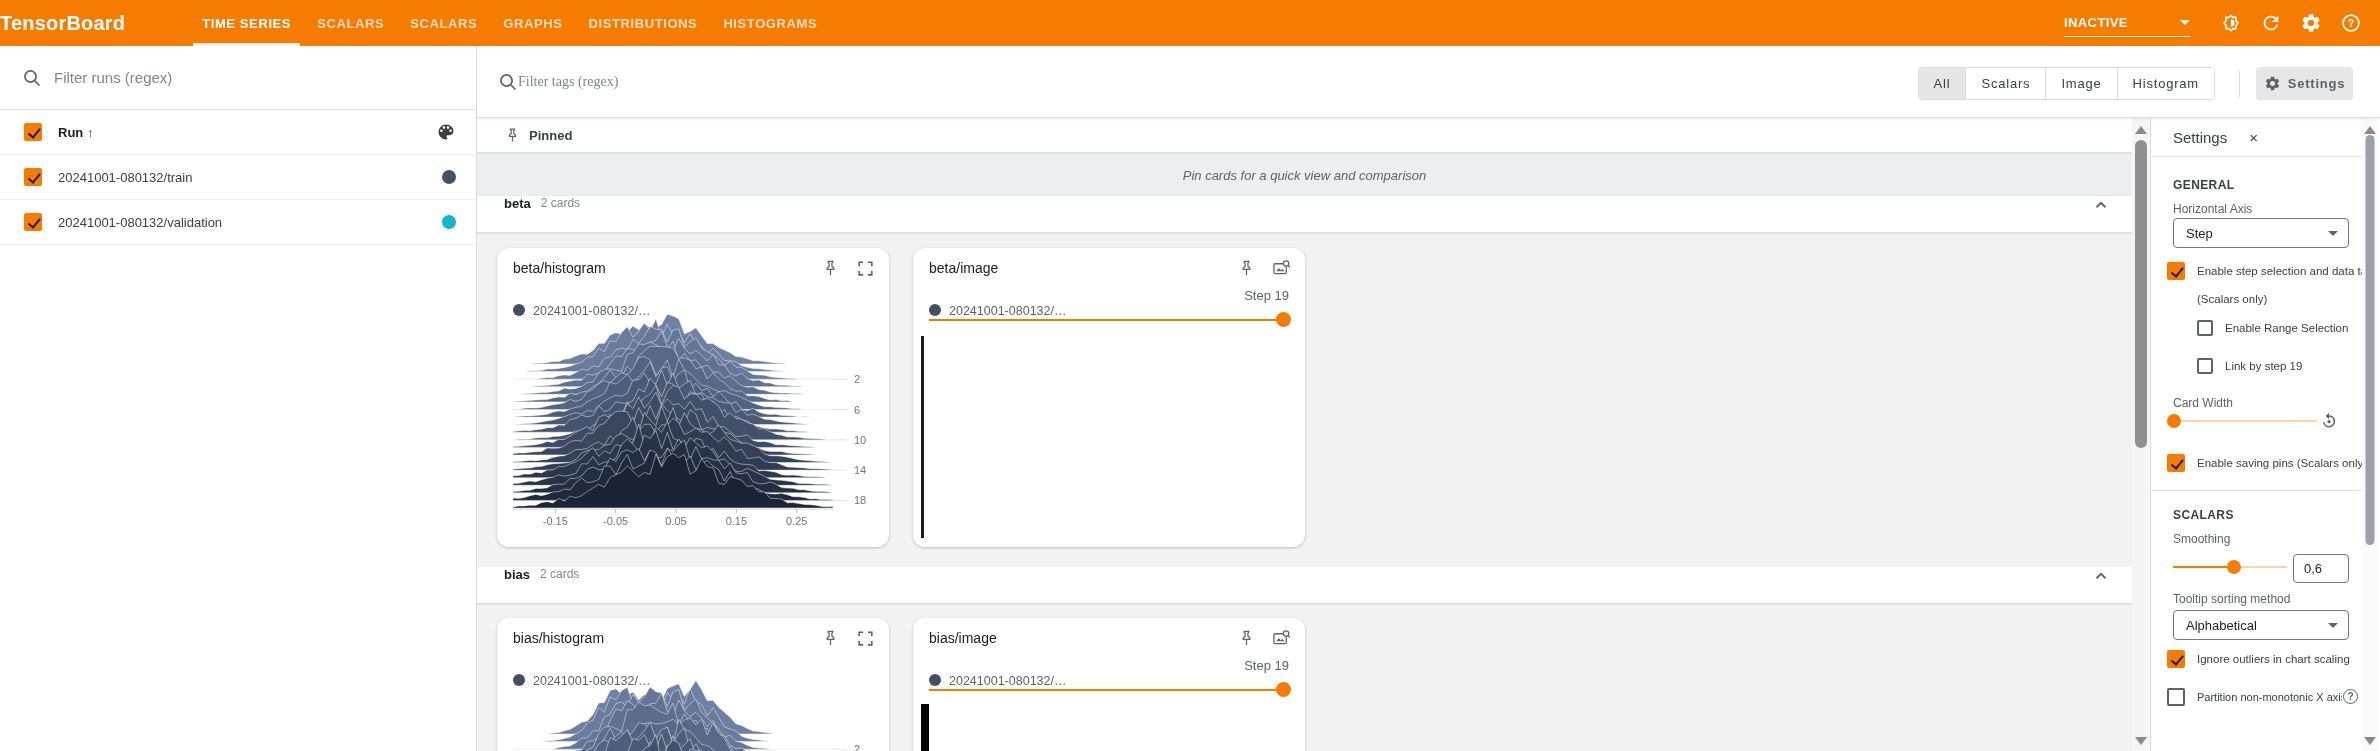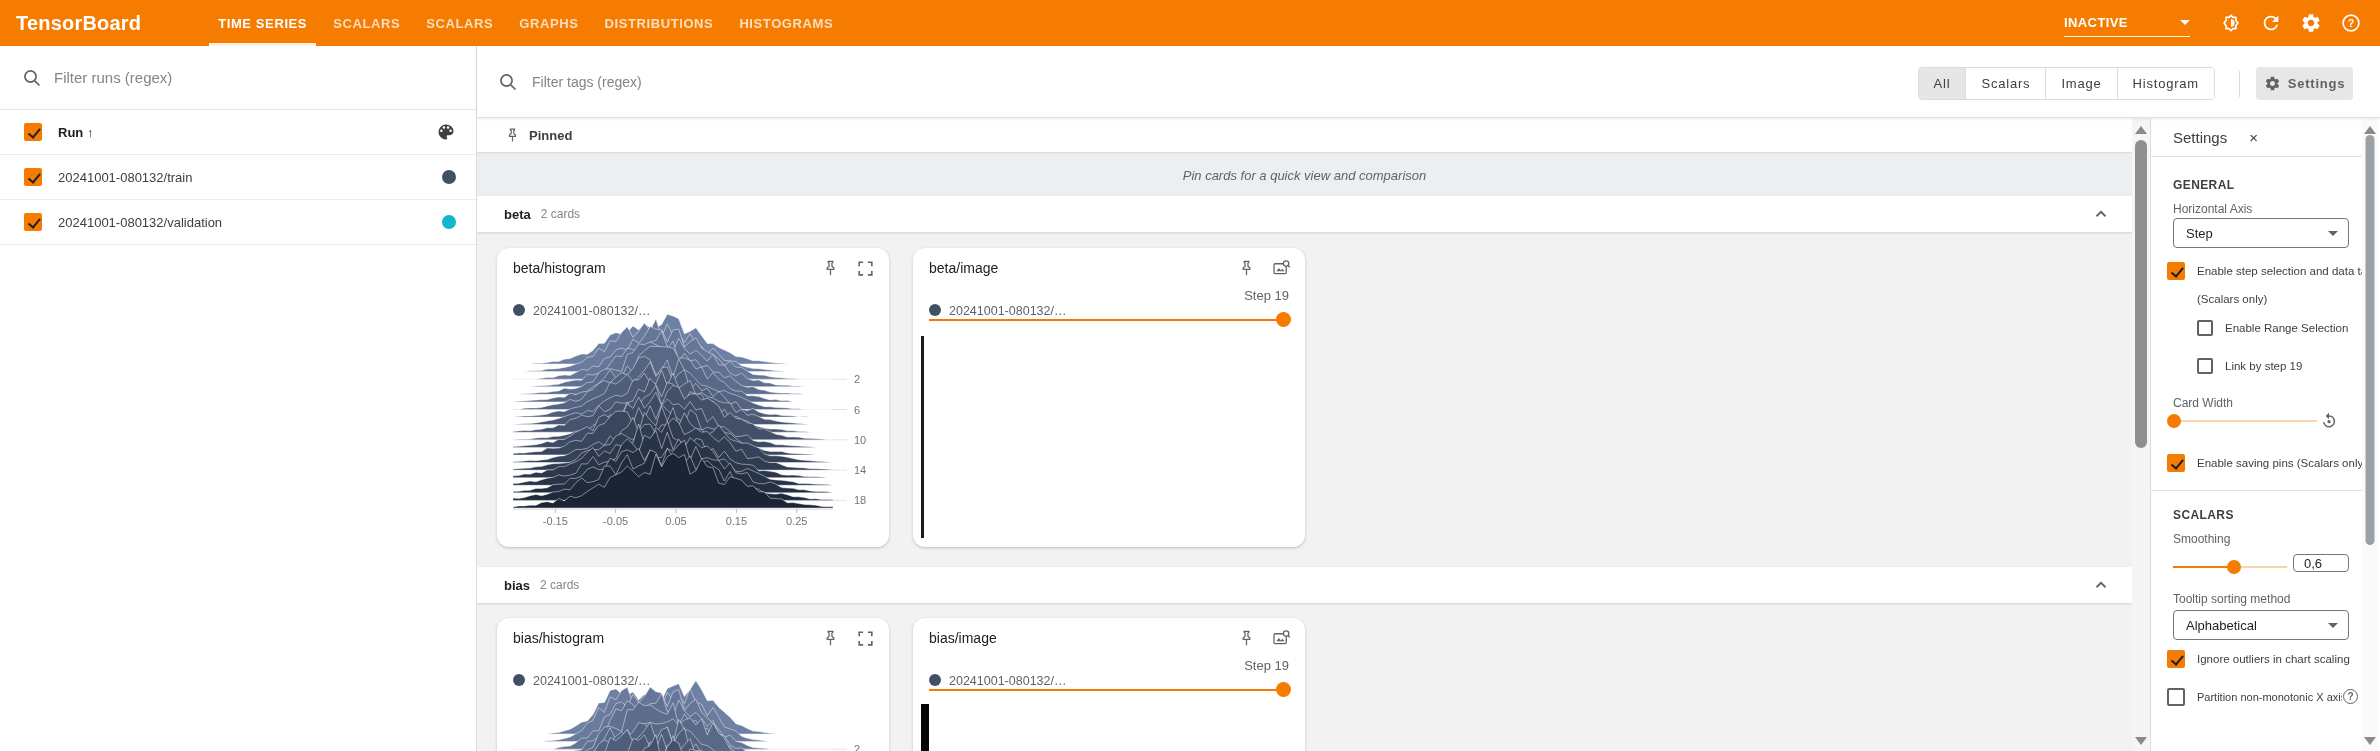--- a/index.html
+++ b/index.html
@@ -1,21 +1,21 @@
 <!DOCTYPE html>
 <html><head>
 <meta charset="utf-8">
 <style>
   * { margin:0; padding:0; box-sizing:border-box; }
   body { font-family:"Liberation Sans",sans-serif; background:#fff; }
   .app { position:relative; width:2380px; height:751px; overflow:hidden; background:#fff; }
 
   
   .hdr { position:absolute; left:0; top:0; width:2380px; height:46px; background:#f57c00; display:flex; align-items:center; z-index:30; }
-  .logo { color:#fff; font-size:20px; font-weight:bold; margin-left:16px; letter-spacing:.2px; }
+  .logo { color:#fff; font-size:20px; font-weight:bold; letter-spacing:.2px; }
   .tabs { display:flex; height:46px; margin-left:64px; }
   .tab { color:rgba(255,255,255,.75); font-size:13px; font-weight:bold; letter-spacing:.6px; padding:0 13px; display:flex; align-items:center; position:relative; cursor:pointer; }
   .tab.active { color:#fff; }
   .tab.active::after { content:""; position:absolute; left:4px; right:4px; bottom:0; height:3px; background:rgba(255,255,255,.9); }
   .hdr-right { margin-left:auto; display:flex; align-items:center; gap:18px; padding-right:18px; }
   .status { width:126px; height:28px; display:flex; align-items:center; border-bottom:1px solid rgba(255,255,255,.9); margin-right:12px; cursor:pointer; }
   .status span { color:#fff; font-size:13px; font-weight:bold; letter-spacing:.4px; }
   .status .caret { margin-left:auto; width:0; height:0; border-left:5px solid transparent; border-right:5px solid transparent; border-top:5px solid #fff; }
   .hicon { width:22px; height:22px; cursor:pointer; }
 
@@ -32,36 +32,36 @@
 
   
   .cb { position:relative; flex:0 0 auto; width:18px; height:18px; border:2px solid #5f6368; border-radius:2px; background:#fff; cursor:pointer; display:inline-block; }
   .cb.sm { width:16px; height:16px; }
   .cb.checked { background:#f57c00; border-color:#f57c00; }
   .cb.checked::after { content:""; position:absolute; left:4.5px; top:0.5px; width:5px; height:9.5px; border:solid #1f1f1f; border-width:0 2.4px 2.4px 0; transform:rotate(40deg); }
 
   
   .toolbar { position:absolute; left:477px; top:46px; width:1903px; height:72px; background:#fff; border-bottom:1px solid #e0e0e0; box-shadow:0 1px 3px rgba(0,0,0,.08); z-index:20; }
   .t-filter { position:absolute; left:21px; top:0; height:72px; display:flex; align-items:center; }
-  .t-filter input { border:none; outline:none; font-size:14px; margin-left:14px; width:700px; color:#3c4043; font-family:Liberation Sans, sans-serif; background:transparent; }
+  .t-filter input { border:none; outline:none; font-size:14px; width:700px; color:#3c4043; font-family:Liberation Serif, serif; background:transparent; }
   .type-group { position:absolute; right:165px; top:21px; height:33px; display:flex; border:1px solid #dadce0; border-radius:4px; overflow:hidden; }
   .type-btn { padding:0 15px; display:flex; align-items:center; font-size:13px; letter-spacing:.8px; color:#3c4043; border-right:1px solid #dadce0; cursor:pointer; background:#fff; }
   .type-btn:last-child { border-right:none; }
   .type-btn.sel { background:#e6e6e6; }
   .tb-divider { position:absolute; right:140px; top:25px; height:26px; border-left:1px solid #dadce0; }
   .settings-btn { position:absolute; right:27px; top:21px; width:97px; height:33px; background:#e7e7e7; border-radius:4px; display:flex; align-items:center; justify-content:center; gap:7px; cursor:pointer; }
   .settings-btn span { font-size:13px; letter-spacing:.8px; color:#5f6368; font-weight:bold; }
 
   
   .content { position:absolute; left:477px; top:118px; width:1655px; height:633px; background:#f2f2f2; }
   .pinned-bar { position:absolute; left:0; top:0; width:1655px; height:34px; background:#fff; box-shadow:0 1px 2px rgba(60,64,67,.18); display:flex; align-items:center; padding-left:27px; }
   .pinned-bar span { font-size:13px; font-weight:bold; color:#3c4043; margin-left:8px; }
   .empty-strip { position:absolute; left:0; top:36px; width:1655px; height:42px; background:#eceff1; display:flex; align-items:center; justify-content:center; }
   .empty-strip span { font-style:italic; font-size:13px; color:#5f6368; }
-  .section-bar { position:absolute; left:0; width:1655px; height:36px; background:#fff; box-shadow:0 1px 2px rgba(60,64,67,.18); display:flex; align-items:center; padding-left:27px; }
+  .section-bar { position:absolute; left:0; width:1655px; height:36px; background:#fff; box-shadow:0 1px 2px rgba(60,64,67,.18); display:flex; padding-left:27px; }
   .section-bar .sname { font-size:13px; font-weight:bold; color:#202124; }
   .section-bar .scount { font-size:12px; color:#80868b; margin-left:10px; }
   .section-bar .chev { margin-left:auto; margin-right:22px; width:18px; height:18px; cursor:pointer; }
 
   .card { position:absolute; width:392px; height:299px; background:#fff; border-radius:12px; box-shadow:0 1px 3px rgba(0,0,0,.22); }
   .card-title { position:absolute; left:16px; top:12px; font-size:14px; color:#202124; }
   .card-icons { position:absolute; right:14px; top:11px; display:flex; gap:16px; }
   .card-icons svg { width:19px; height:19px; cursor:pointer; }
   .legend { position:absolute; left:16px; top:56px; display:flex; align-items:flex-start; }
   .legend .ldot { width:12px; height:12px; border-radius:50%; margin-right:8px; }
@@ -95,21 +95,21 @@
   .p-select { position:absolute; left:22px; width:176px; height:30px; border:1px solid #747775; border-radius:4px; display:flex; align-items:center; padding:0 10px 0 12px; cursor:pointer; }
   .p-select span { font-size:13px; color:#1f1f1f; }
   .p-select .caret { margin-left:auto; width:0; height:0; border-left:5px solid transparent; border-right:5px solid transparent; border-top:5px solid #5f6368; }
   .p-check { position:absolute; display:flex; align-items:center; }
   .p-check .clabel { font-size:11.5px; color:#3c4043; margin-left:12px; white-space:nowrap; overflow:hidden; max-width:168px; }
   .p-sub { position:absolute; font-size:11.5px; color:#3c4043; }
   .slider { position:absolute; height:14px; }
   .slider .tr-light { position:absolute; top:6px; height:2px; background:#fbd3ab; }
   .slider .tr-fill { position:absolute; top:6px; height:2px; background:#f57c00; }
   .slider .sthumb { position:absolute; top:0; width:14px; height:14px; border-radius:50%; background:#f57c00; }
-  .p-input { position:absolute; width:56px; height:18px; border:1px solid #747775; border-radius:4px; font-size:13px; color:#1f1f1f; padding-left:10px; font-family:"Liberation Sans",sans-serif; outline:none; }
+  .p-input { position:absolute; width:56px; height:29px; border:1px solid #747775; border-radius:4px; font-size:13px; color:#1f1f1f; padding-left:10px; font-family:"Liberation Sans",sans-serif; outline:none; }
   .p-divider { position:absolute; left:0; width:212px; border-bottom:1px solid #e0e0e0; }
   .help-circ { position:absolute; width:15px; height:15px; border:1.5px solid #5f6368; border-radius:50%; color:#5f6368; font-size:10px; font-weight:bold; display:flex; align-items:center; justify-content:center; cursor:pointer; }
   .help-circ::after { content:"?"; }
   .reset-icon { position:absolute; width:20px; height:20px; cursor:pointer; }
 </style>
 </head>
 <body>
 
 <div class="app">
 

